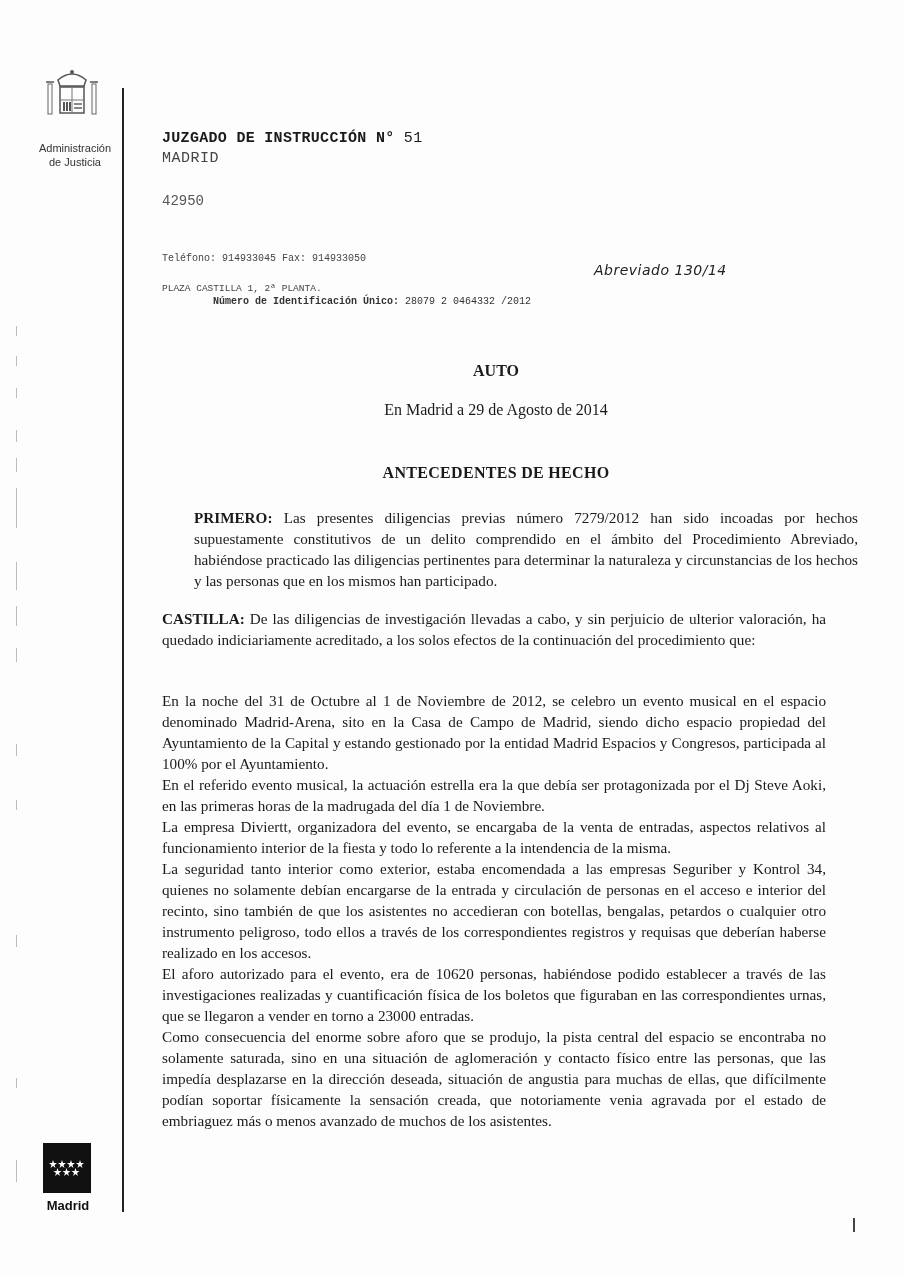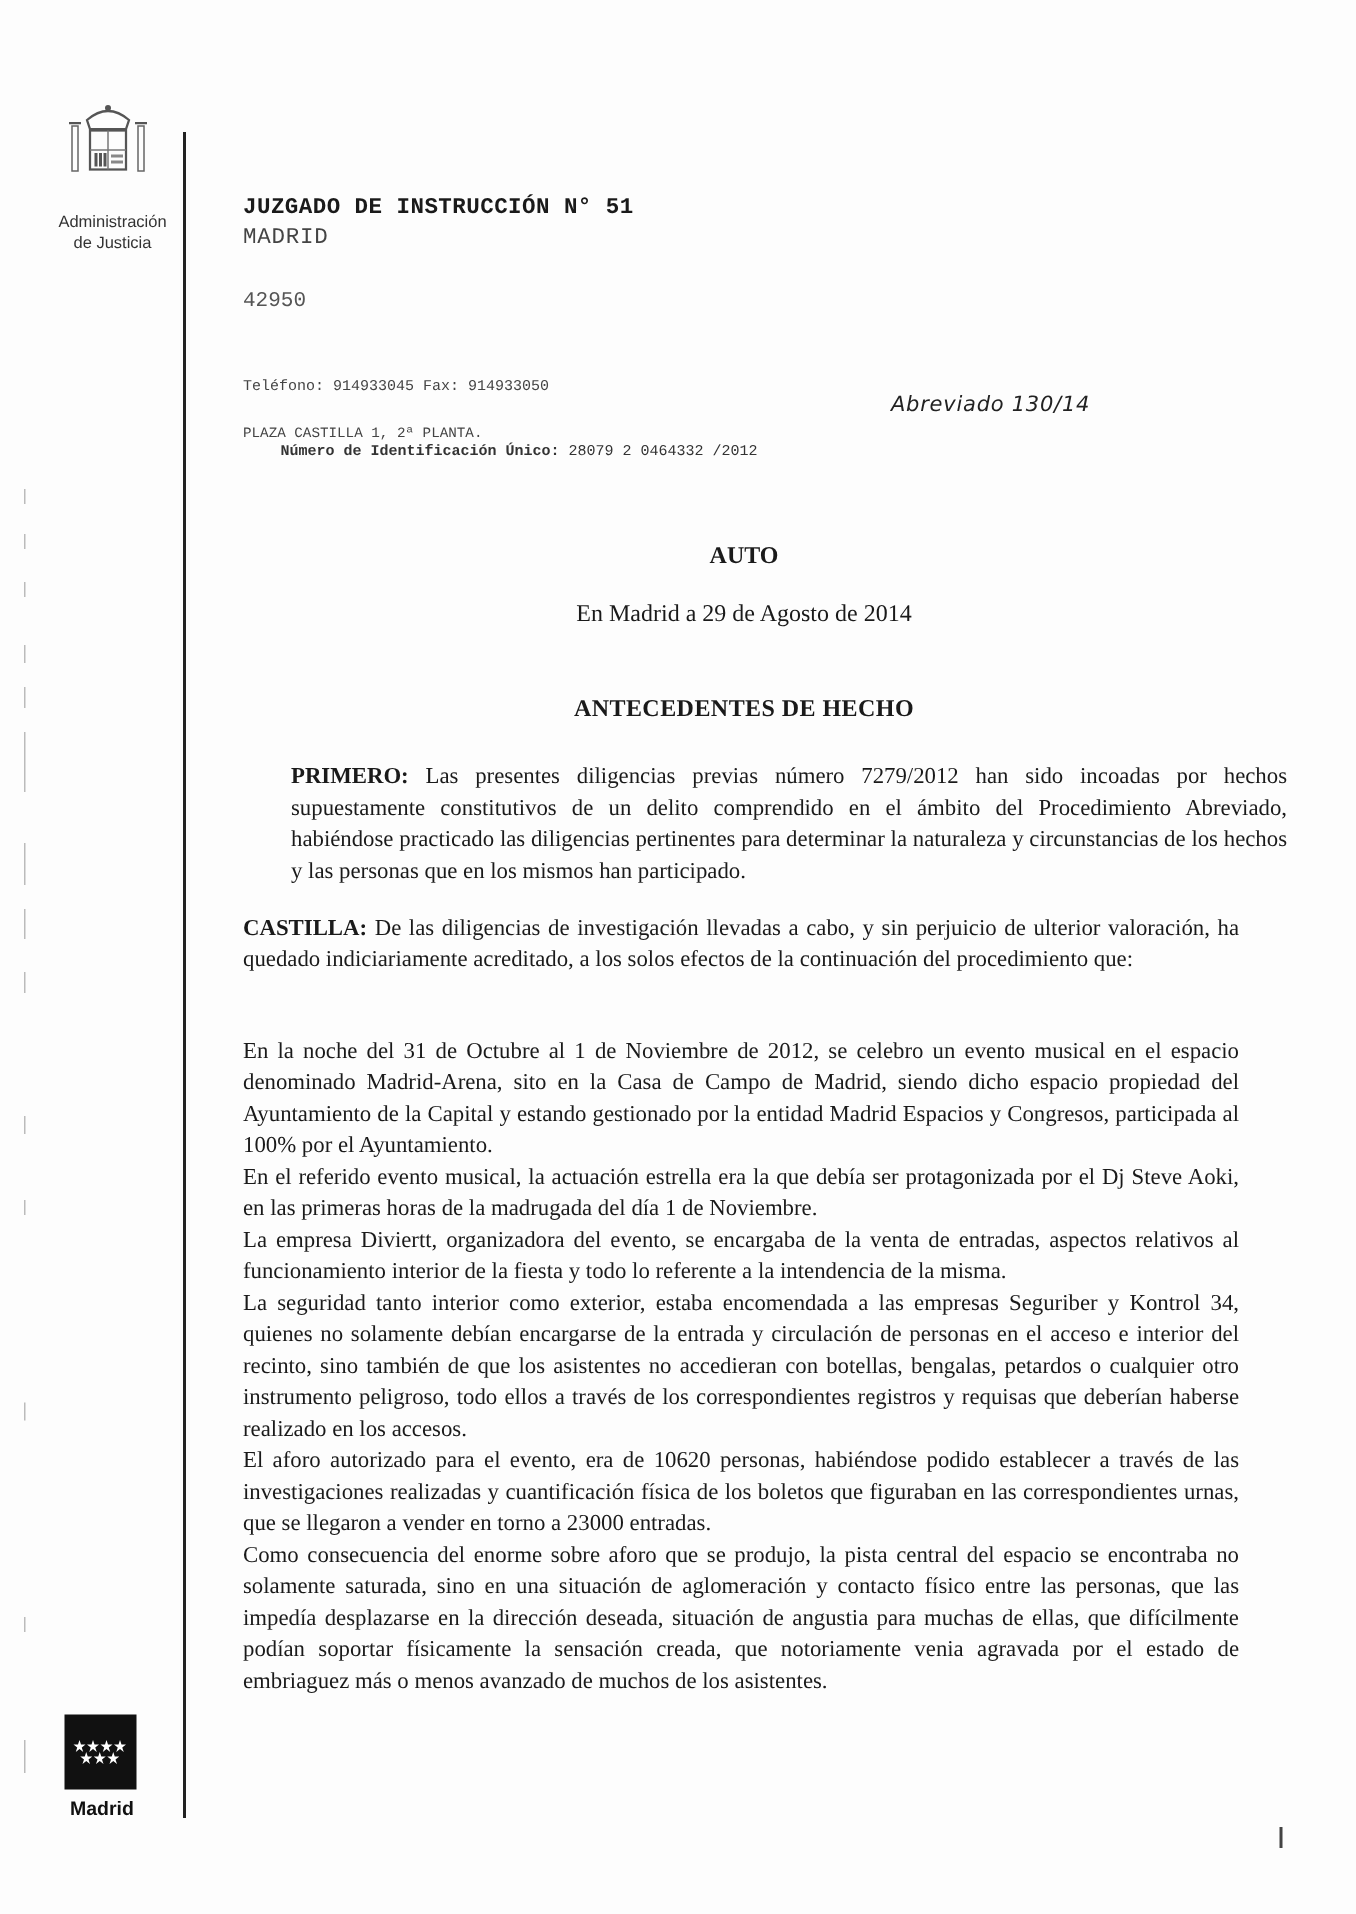--- a/index.html
+++ b/index.html
@@ -15,27 +15,27 @@
 
   .madrid-logo { position: absolute; left: 43px; top: 1143px; width: 48px; height: 50px; background: #111;
     display: flex; align-items: center; justify-content: center; }
   .madrid-logo svg { width: 40px; height: 20px; }
   .madrid-label { position: absolute; left: 38px; top: 1198px; width: 60px; text-align: center;
     font-family: "Liberation Sans", sans-serif; font-weight: bold; font-size: 13px; color: #111; }
 
   
   .mono { font-family: "Liberation Mono", "DejaVu Sans Mono", monospace; }
   .court { position: absolute; left: 162px; top: 130px; font-size: 15px; font-weight: bold; letter-spacing: 0.3px; }
-  .court .num { font-weight: bold; margin-top: 36px; }
+  .court .num { font-weight: normal; margin-top: 36px; }
   .city { position: absolute; left: 162px; top: 150px; font-size: 15px; color: #444; letter-spacing: 0.5px; }
   .code { position: absolute; left: 162px; top: 193px; font-size: 14px; color: #555; }
   .phone { position: absolute; left: 162px; top: 253px; font-size: 10px; color: #444; }
   .dilig { position: absolute; left: 162px; top: 266px; font-size: 13.5px; color: #333; letter-spacing: 0.3px; }
   .address { position: absolute; left: 162px; top: 283px; font-size: 9.5px; color: #444; }
-  .nig { position: absolute; left: 150px; top: 296px; font-size: 10px; color: #333; padding-left: 37px; }
+  .nig { position: absolute; left: 176px; top: 296px; font-size: 10px; color: #333; padding-left: 37px; }
   .nig b { font-weight: bold; }
   .handwritten { position: absolute; left: 594px; top: 262px; font-family: "DejaVu Sans", sans-serif;
     font-size: 14px; font-style: italic; color: #222; letter-spacing: 0.5px; }
 
   
   .serif { font-family: "Liberation Serif", "DejaVu Serif", serif; }
   .title { position: absolute; left: 0; width: 904px; text-align: center; }
   .auto { top: 362px; font-size: 16px; font-weight: bold; left: 44px; }
   .date { top: 401px; font-size: 16px; left: 44px; }
   .antecedentes { top: 464px; font-size: 16px; font-weight: bold; left: 44px; letter-spacing: 0.3px; }

